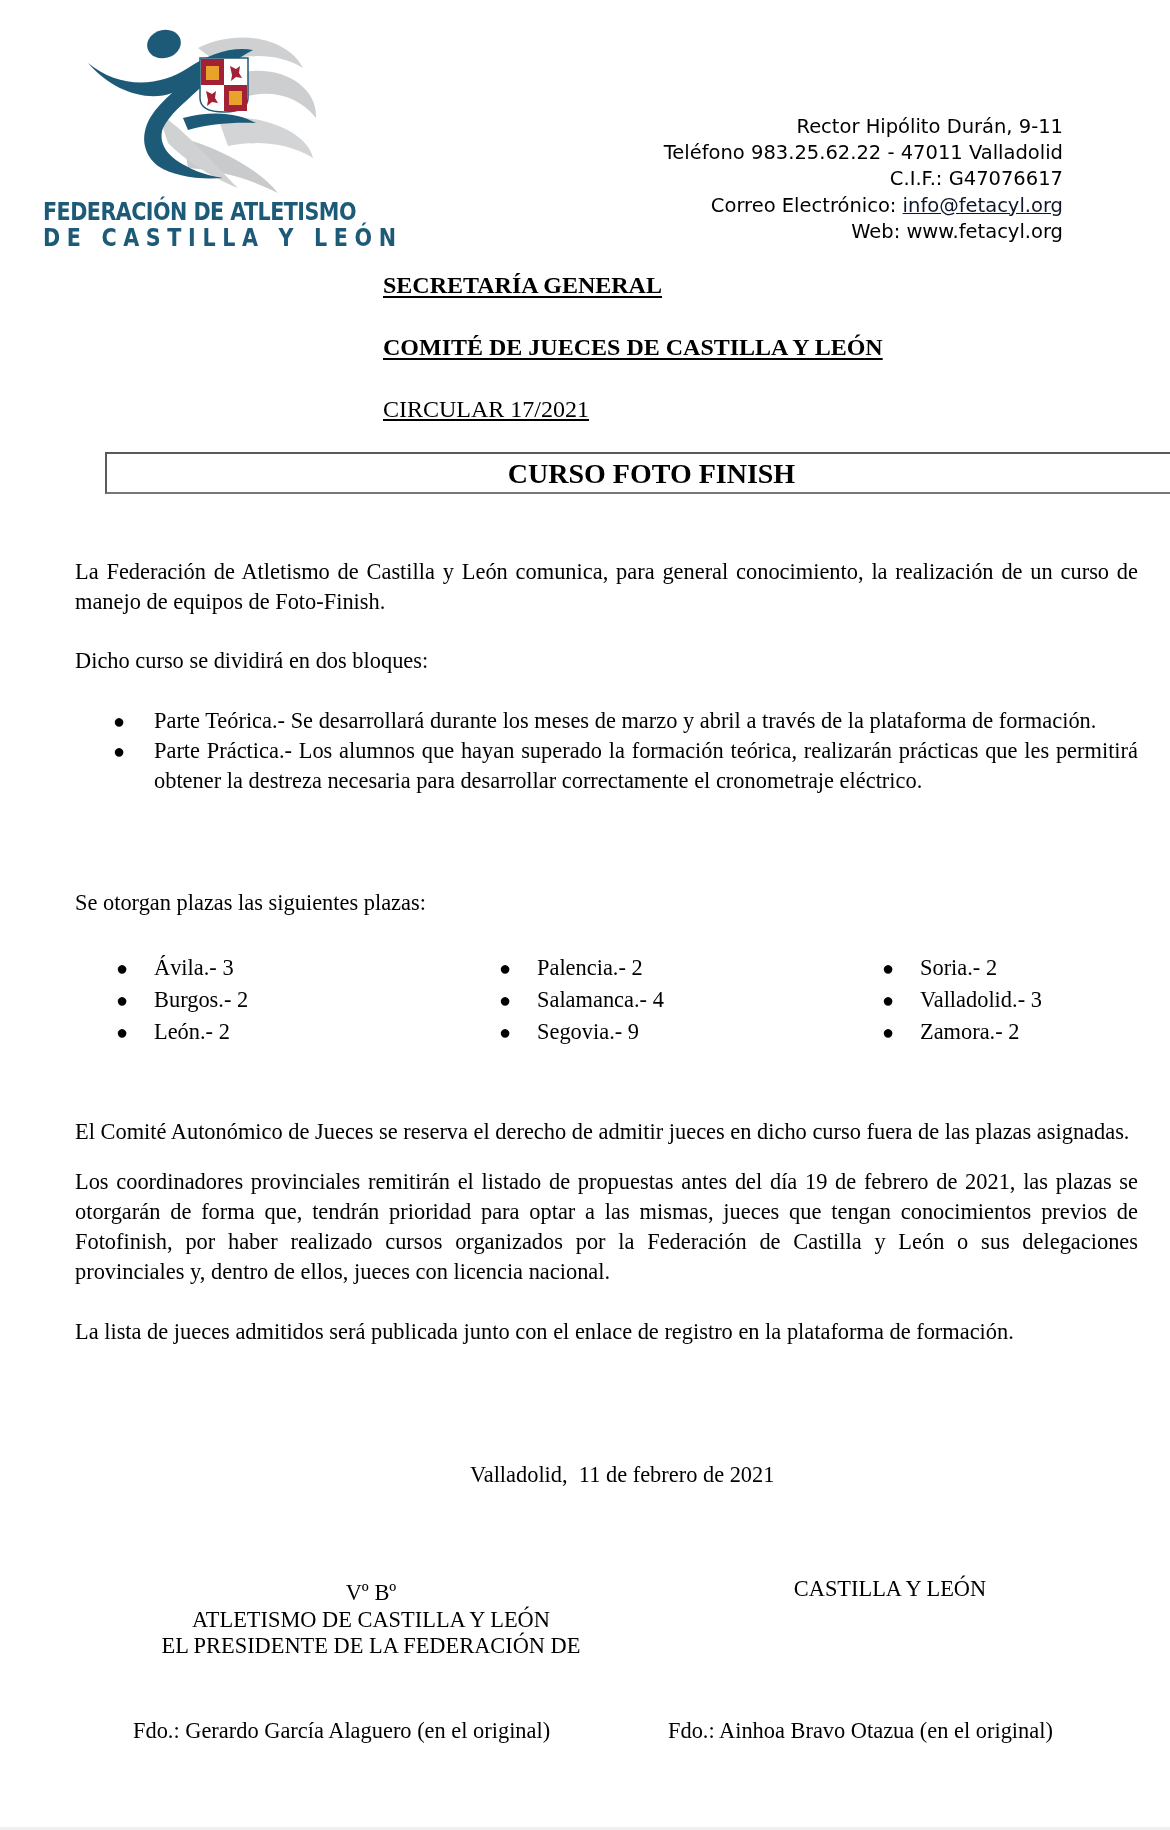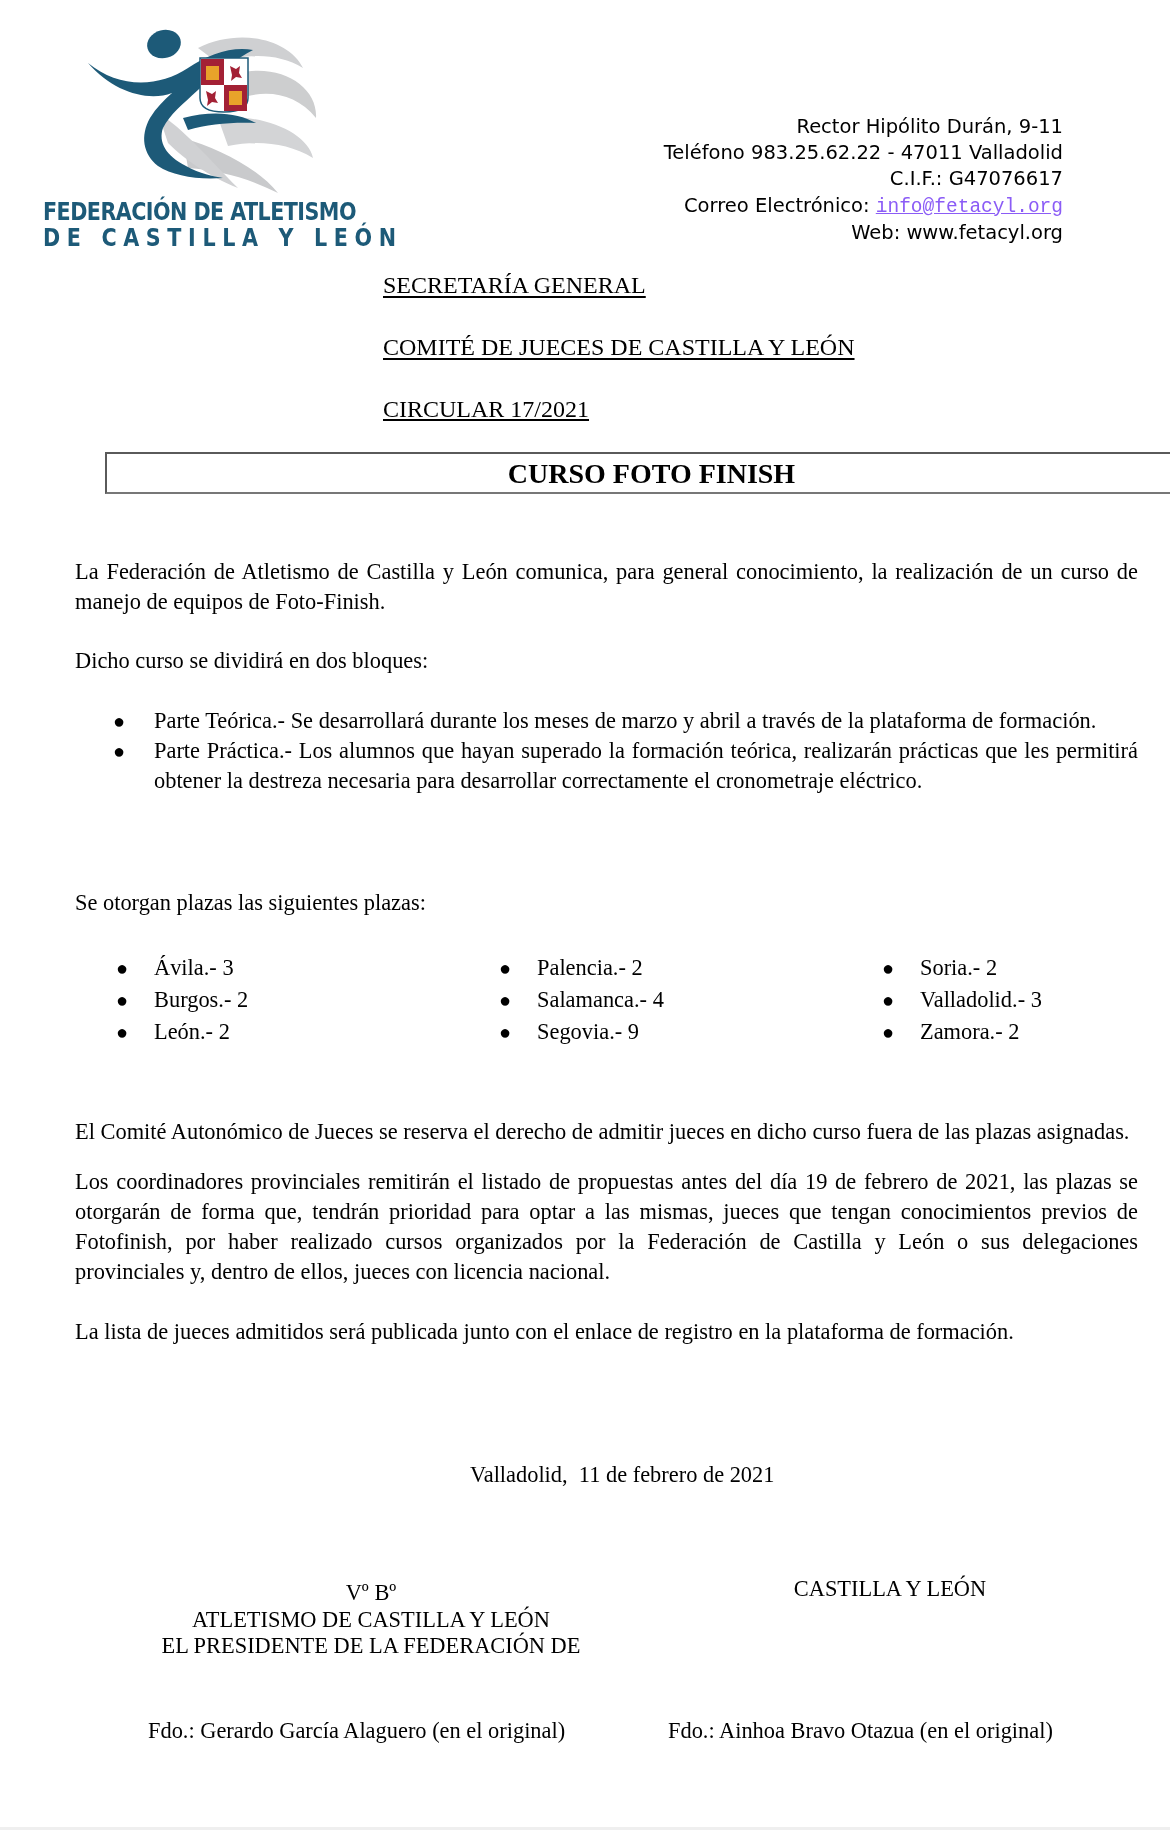--- a/index.html
+++ b/index.html
@@ -10,24 +10,24 @@
   
   #logo-graphic { left: 88px; top: 18px; width: 240px; height: 180px; }
   .logo-text { left: 43px; font-family: "DejaVu Sans", sans-serif; font-weight: bold;
                color: #1d5a78; white-space: nowrap; font-stretch: condensed; }
   #logo-line1 { top: 197px; font-size: 25px; letter-spacing: -0.6px; transform: scaleX(0.92); transform-origin: left top; }
   #logo-line2 { top: 223px; font-size: 25px; letter-spacing: 7.2px; transform: scaleX(0.92); transform-origin: left top; }
 
   
   #address { right: 107px; top: 114px; text-align: right; font-family: "DejaVu Sans", sans-serif;
              font-size: 19.5px; line-height: 26.2px; white-space: nowrap; }
-  #address a { color: #8b5cf6; text-decoration: underline; font-family: Liberation Mono, monospace; }
+  #address a { color: #0f172a; text-decoration: underline; }
 
   
-  .heading { left: 383px; font-size: 24px; font-weight: normal; text-decoration: underline;
+  .heading { left: 383px; font-size: 24px; font-weight: bold; text-decoration: underline;
              text-underline-offset: 3px; white-space: nowrap; }
   #secretaria { top: 272px; }
   #comite { top: 334px; }
   #circular { left: 383px; top: 396px; font-size: 24px; white-space: nowrap; text-decoration: underline; }
 
   #title-box { left: 61px; top: 452px; width: 1089px; height: 38px; border: 2px solid #6a6a6a; border-color: #5a5a5a #777 #777 #5a5a5a; margin-left: 44px; }
   #title-box span { display: block; text-align: center; font-weight: bold; font-size: 28px; line-height: 40px; }
 
   
   .para { left: 75px; width: 1063px; font-size: 22.4px; line-height: 30px; text-align: justify; }
@@ -49,21 +49,21 @@
   #p-reserva { top: 1117px; }
   #p-coordinadores { top: 1167px; }
   #p-lista { top: 1317px; }
 
   #date-line { left: 470px; top: 1462px; font-size: 22.4px; white-space: pre; }
 
   .sign-block { text-align: center; font-size: 22.4px; line-height: 26.5px; white-space: nowrap; }
   #sign-left { left: 121px; width: 500px; top: 1580px; }
   #sign-right { left: 640px; width: 500px; top: 1576px; }
   .fdo { top: 1718px; font-size: 22.4px; white-space: nowrap; }
-  #fdo-left { left: 148px; }
+  #fdo-left { left: 133px; }
   #fdo-right { left: 668px; }
 
   #bottom-strip { left: 0; top: 1827px; width: 1170px; height: 3px; background: #efefef; }
 </style>
 </head>
 <body>
 
 <div class="abs" id="logo-graphic">
   <svg width="240" height="180" viewBox="0 0 240 180">
 

